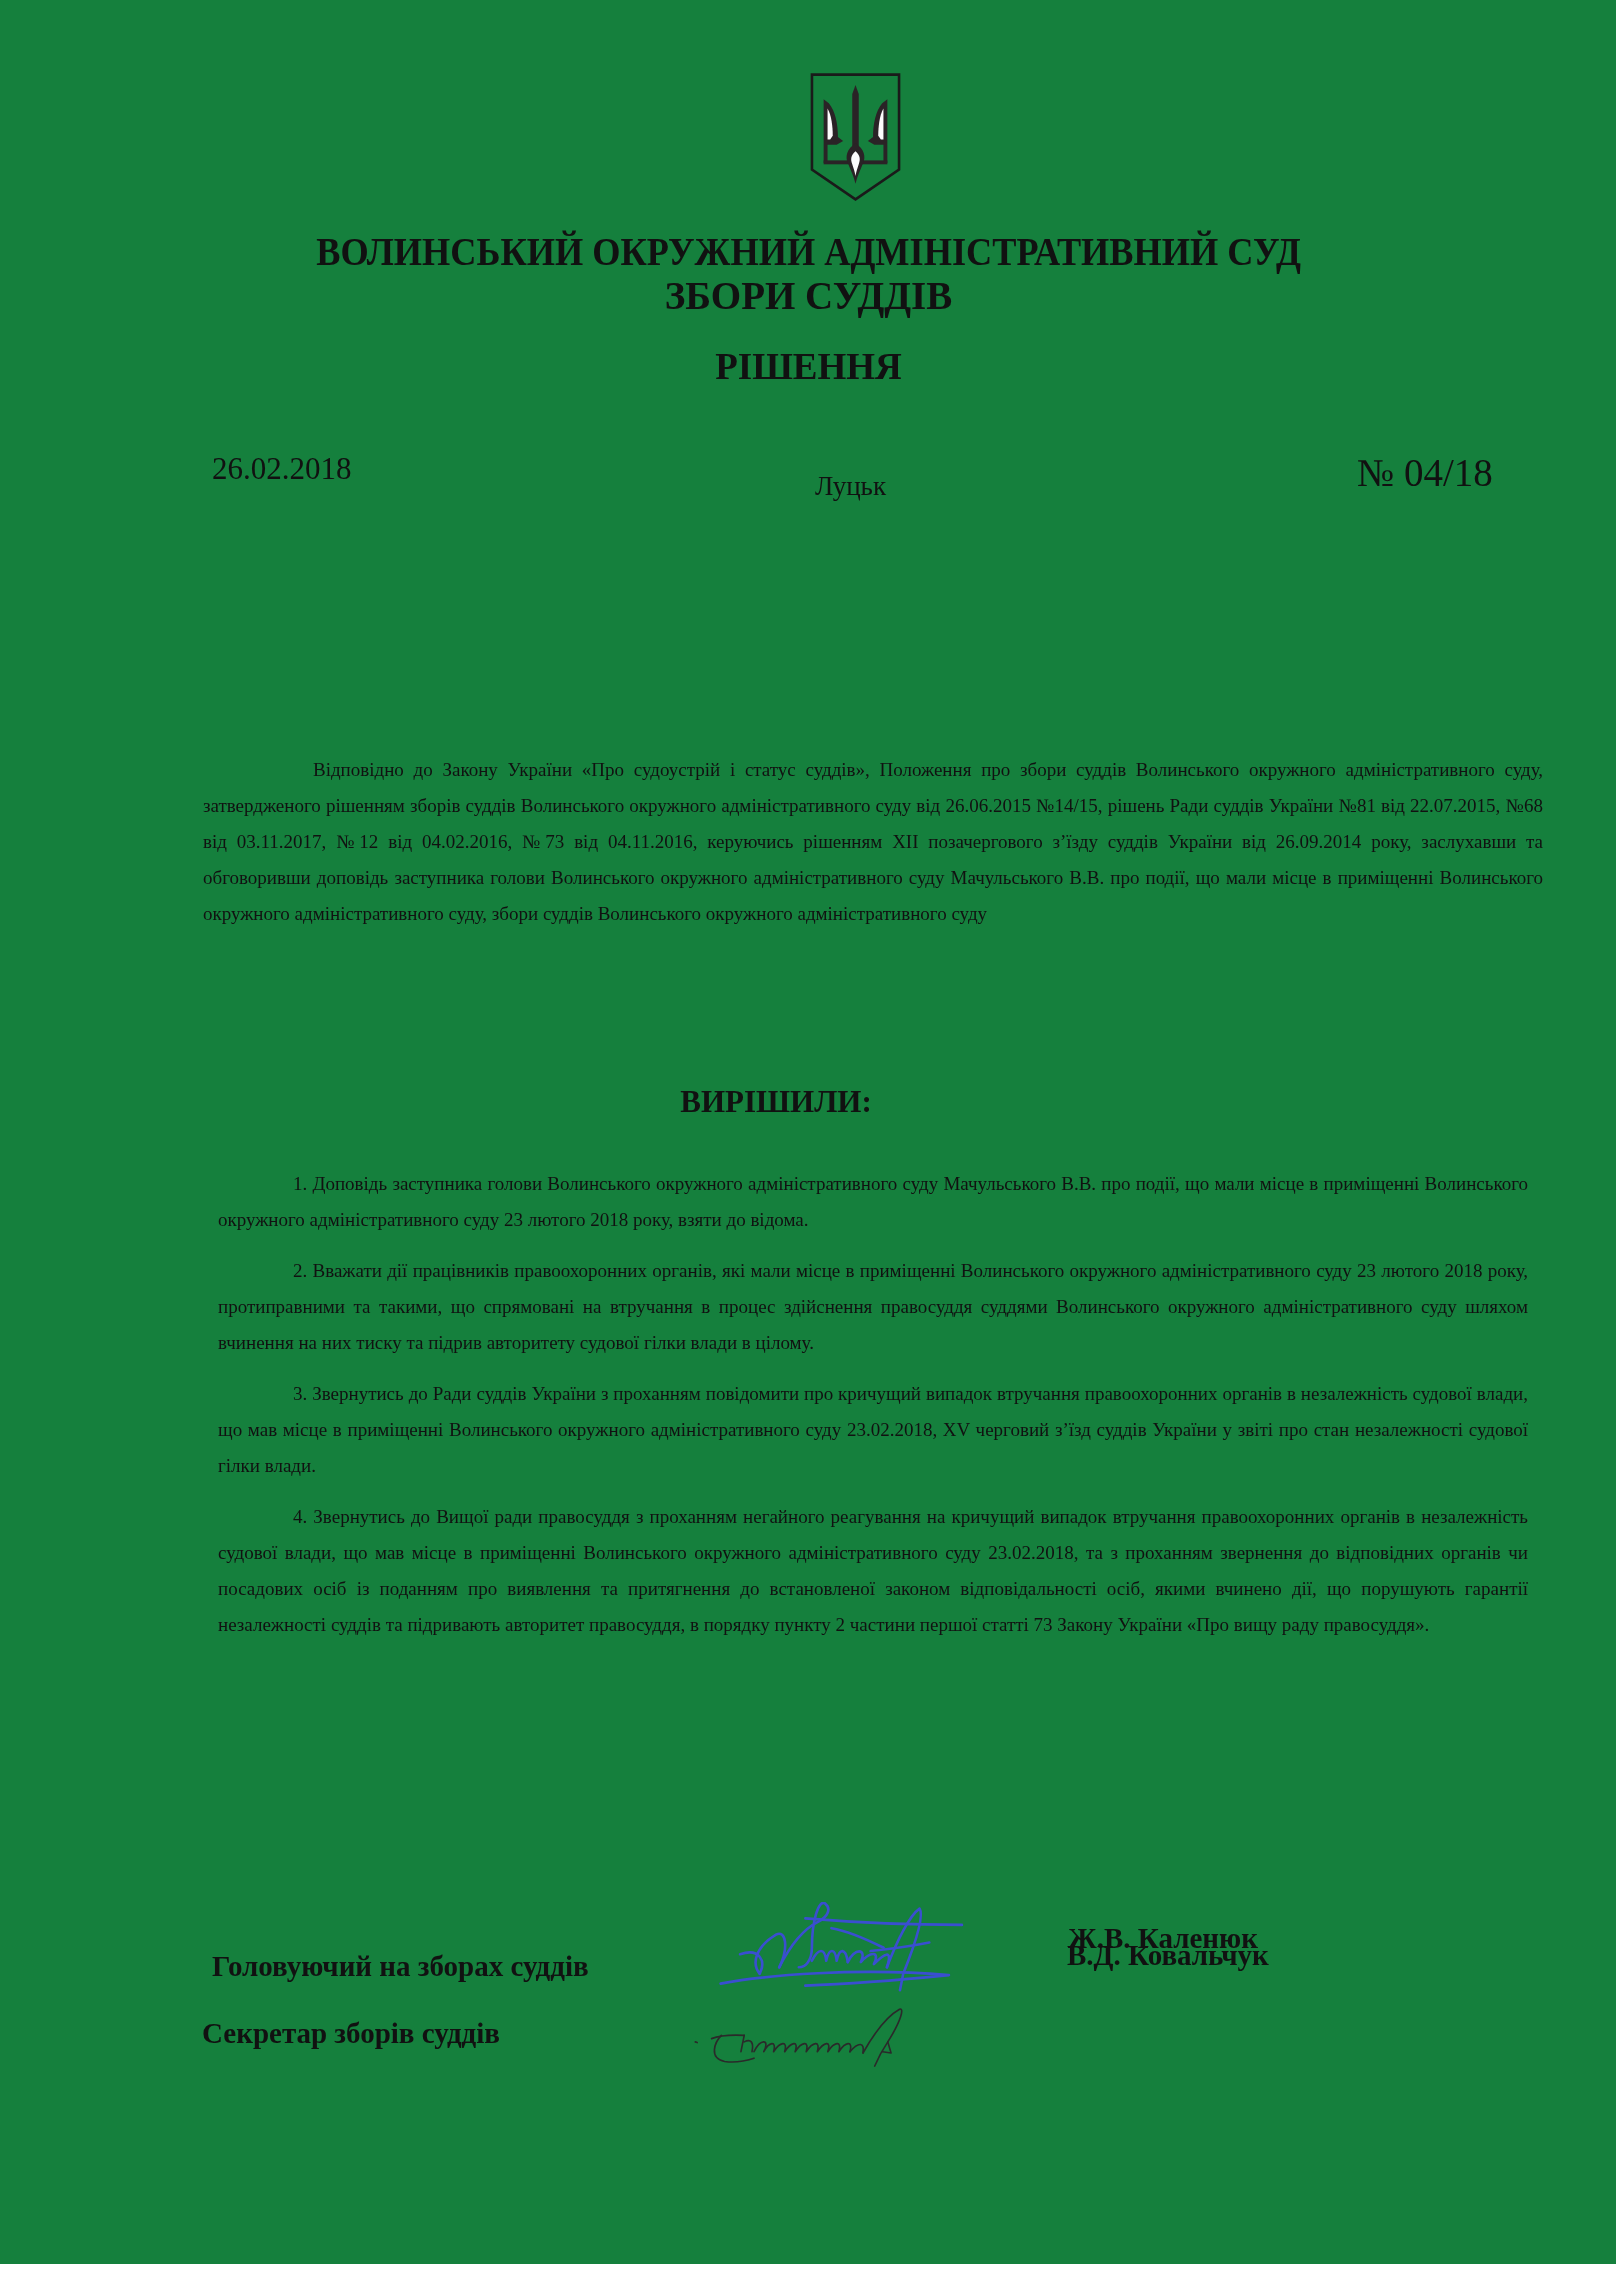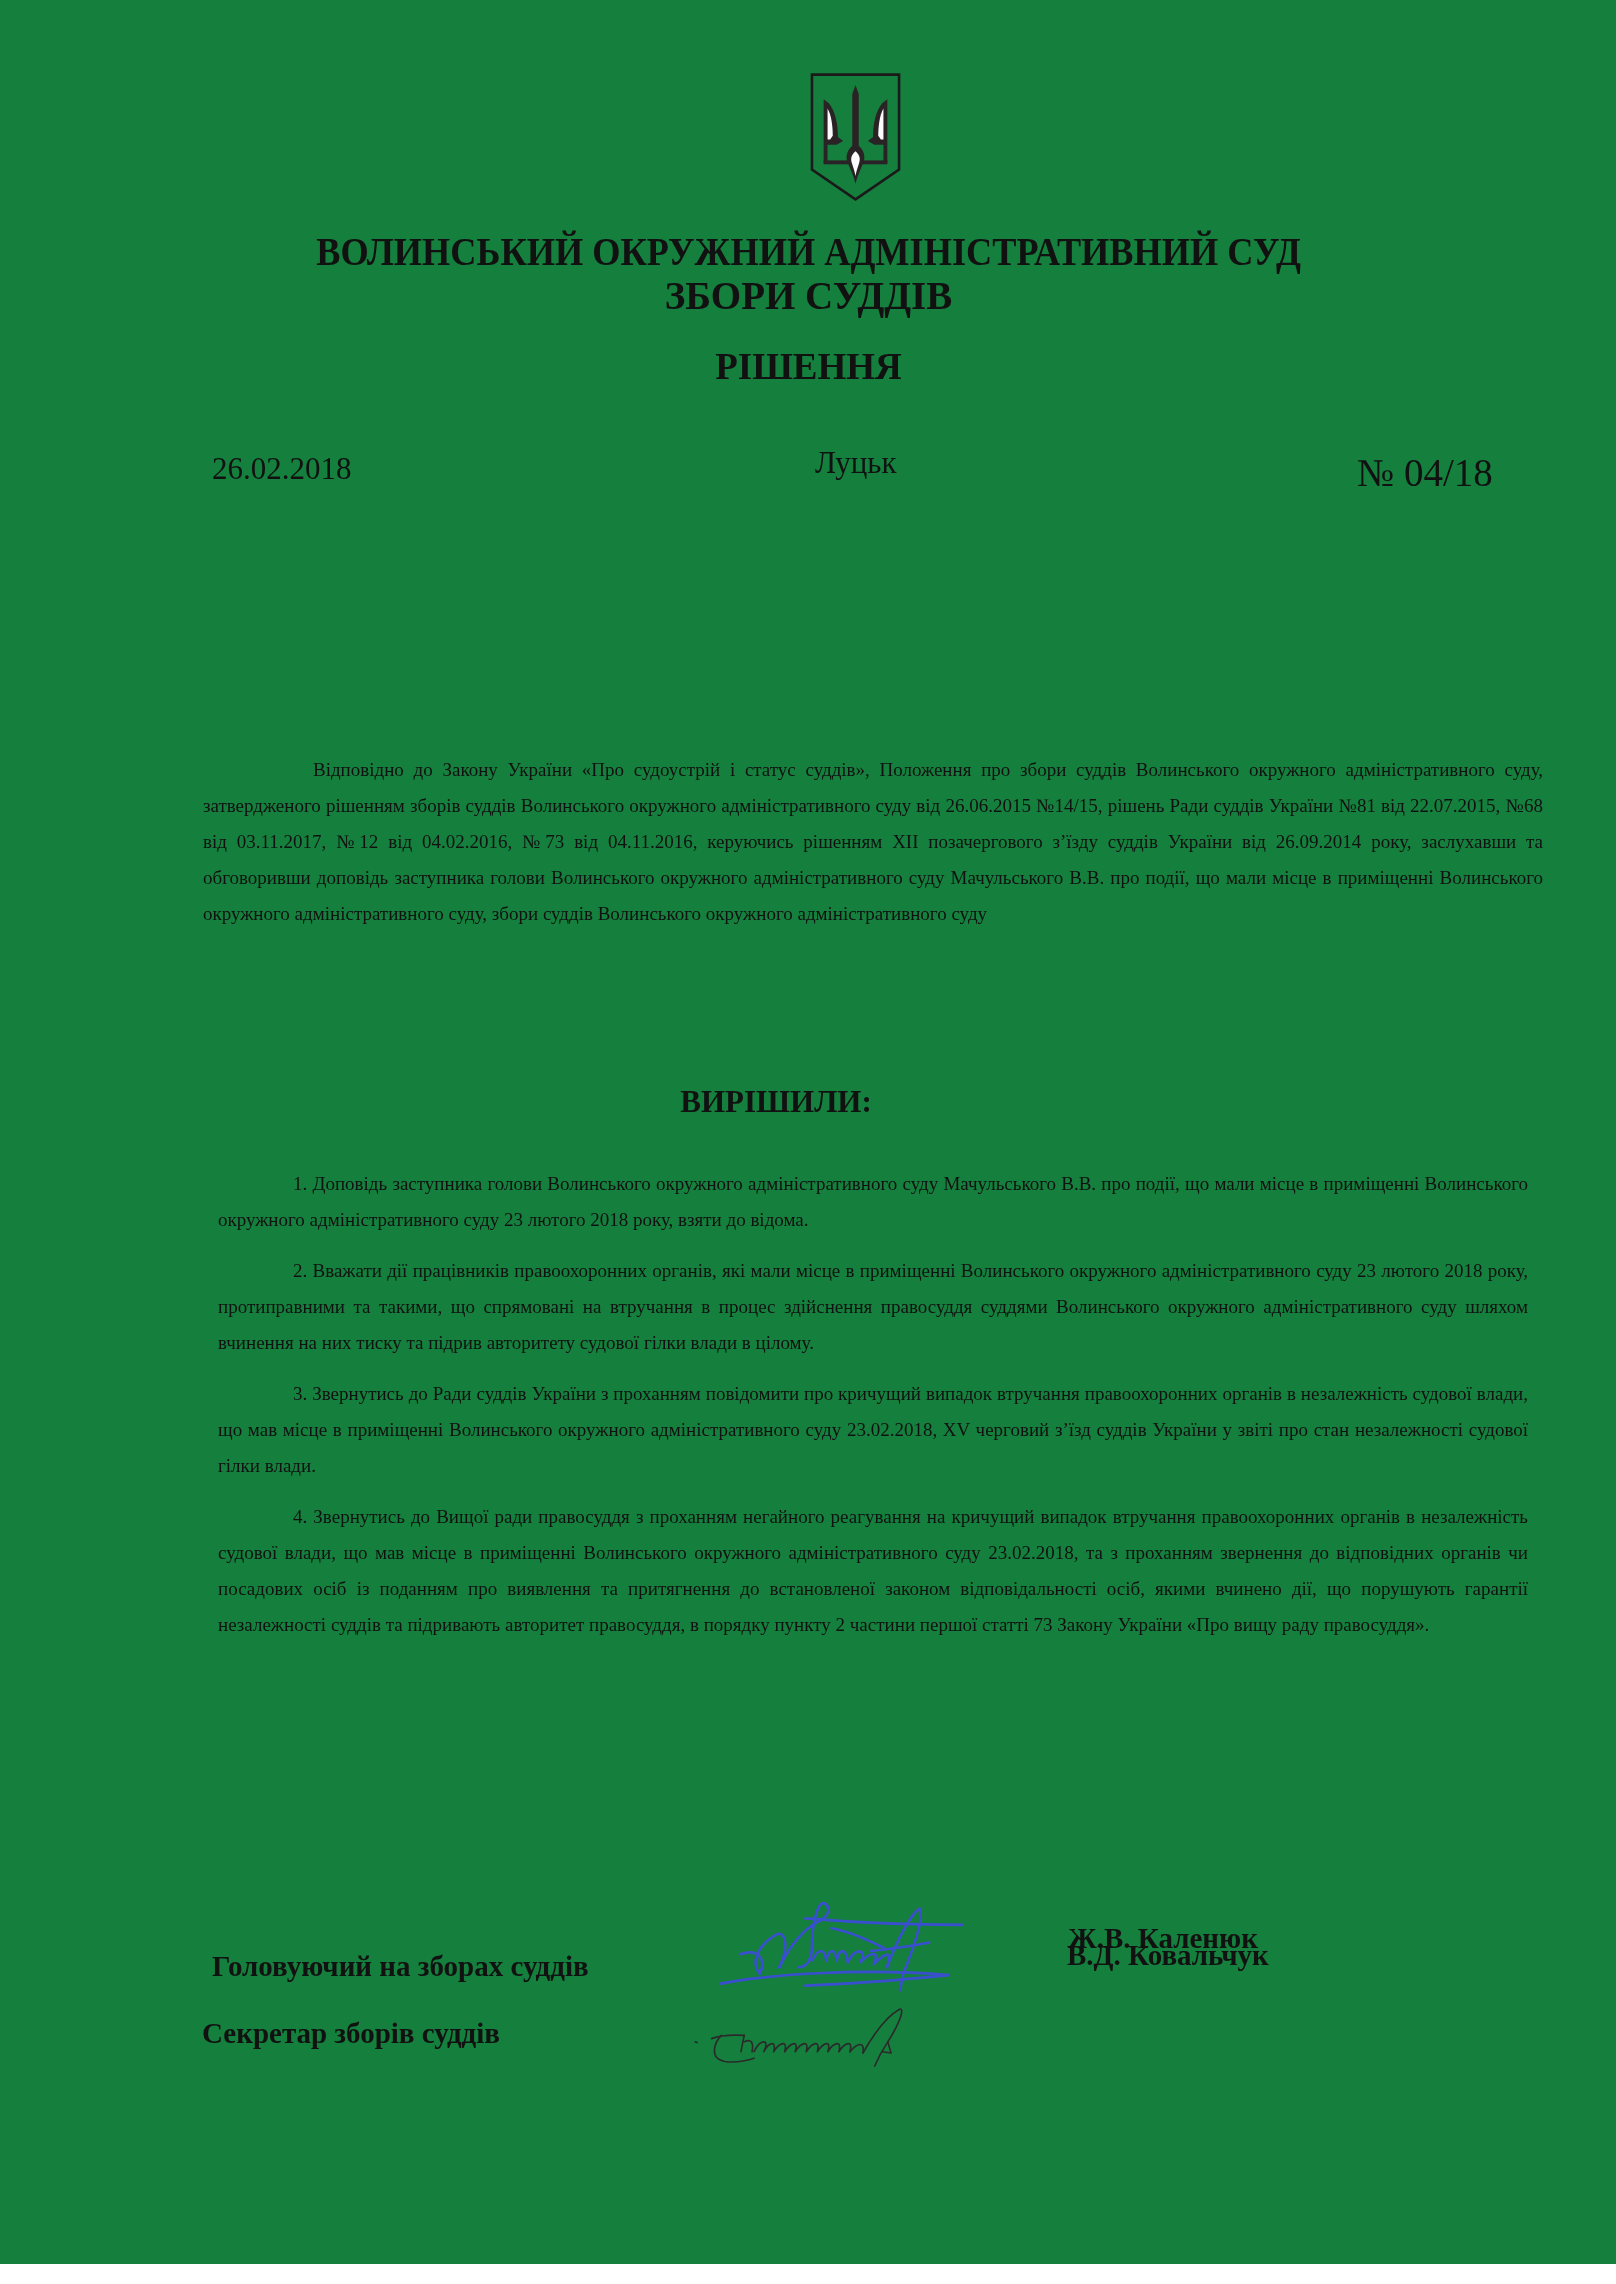--- a/index.html
+++ b/index.html
@@ -13,21 +13,21 @@
     .abs { position: absolute; }
     .coat { left: 809px; top: 72px; width: 93px; height: 130px; }
     .h-court {
       left: 0; width: 1617px; top: 230px; text-align: center;
       font-weight: bold; font-size: 39px; line-height: 44px; letter-spacing: 0px;
       transform: scaleX(0.93); transform-origin: 809px 0;
     }
     .h-assembly { left: 0; width: 1617px; top: 274px; text-align: center; font-weight: bold; font-size: 39px; line-height: 44px; }
     .h-decision { left: 0; width: 1617px; top: 346px; text-align: center; font-weight: bold; font-size: 37px; line-height: 42px; }
     .meta-date { left: 212px; top: 450px; font-size: 31px; line-height: 37px; }
-    .meta-city { left: 815px; top: 444px; font-size: 31px; line-height: 37px; }
+    .meta-city { left: 815px; top: 468px; font-size: 27px; line-height: 37px; }
     .meta-num  { left: 1357px; top: 454px; font-size: 39px; line-height: 37px; }
     .subject { left: 223px; top: 588px; font-size: 29px; line-height: 35px; }
     .subject div { white-space: nowrap; }
     .body-text {
       left: 203px; width: 1340px; font-size: 19px; line-height: 36px;
       text-align: justify; text-align-last: left;
     }
     .preamble { top: 752px; text-indent: 110px; }
     .resolved { left: 0; width: 1552px; top: 1083px; text-align: center; font-weight: bold; font-size: 31px; line-height: 37px; }
     .items { top: 1151px; }

